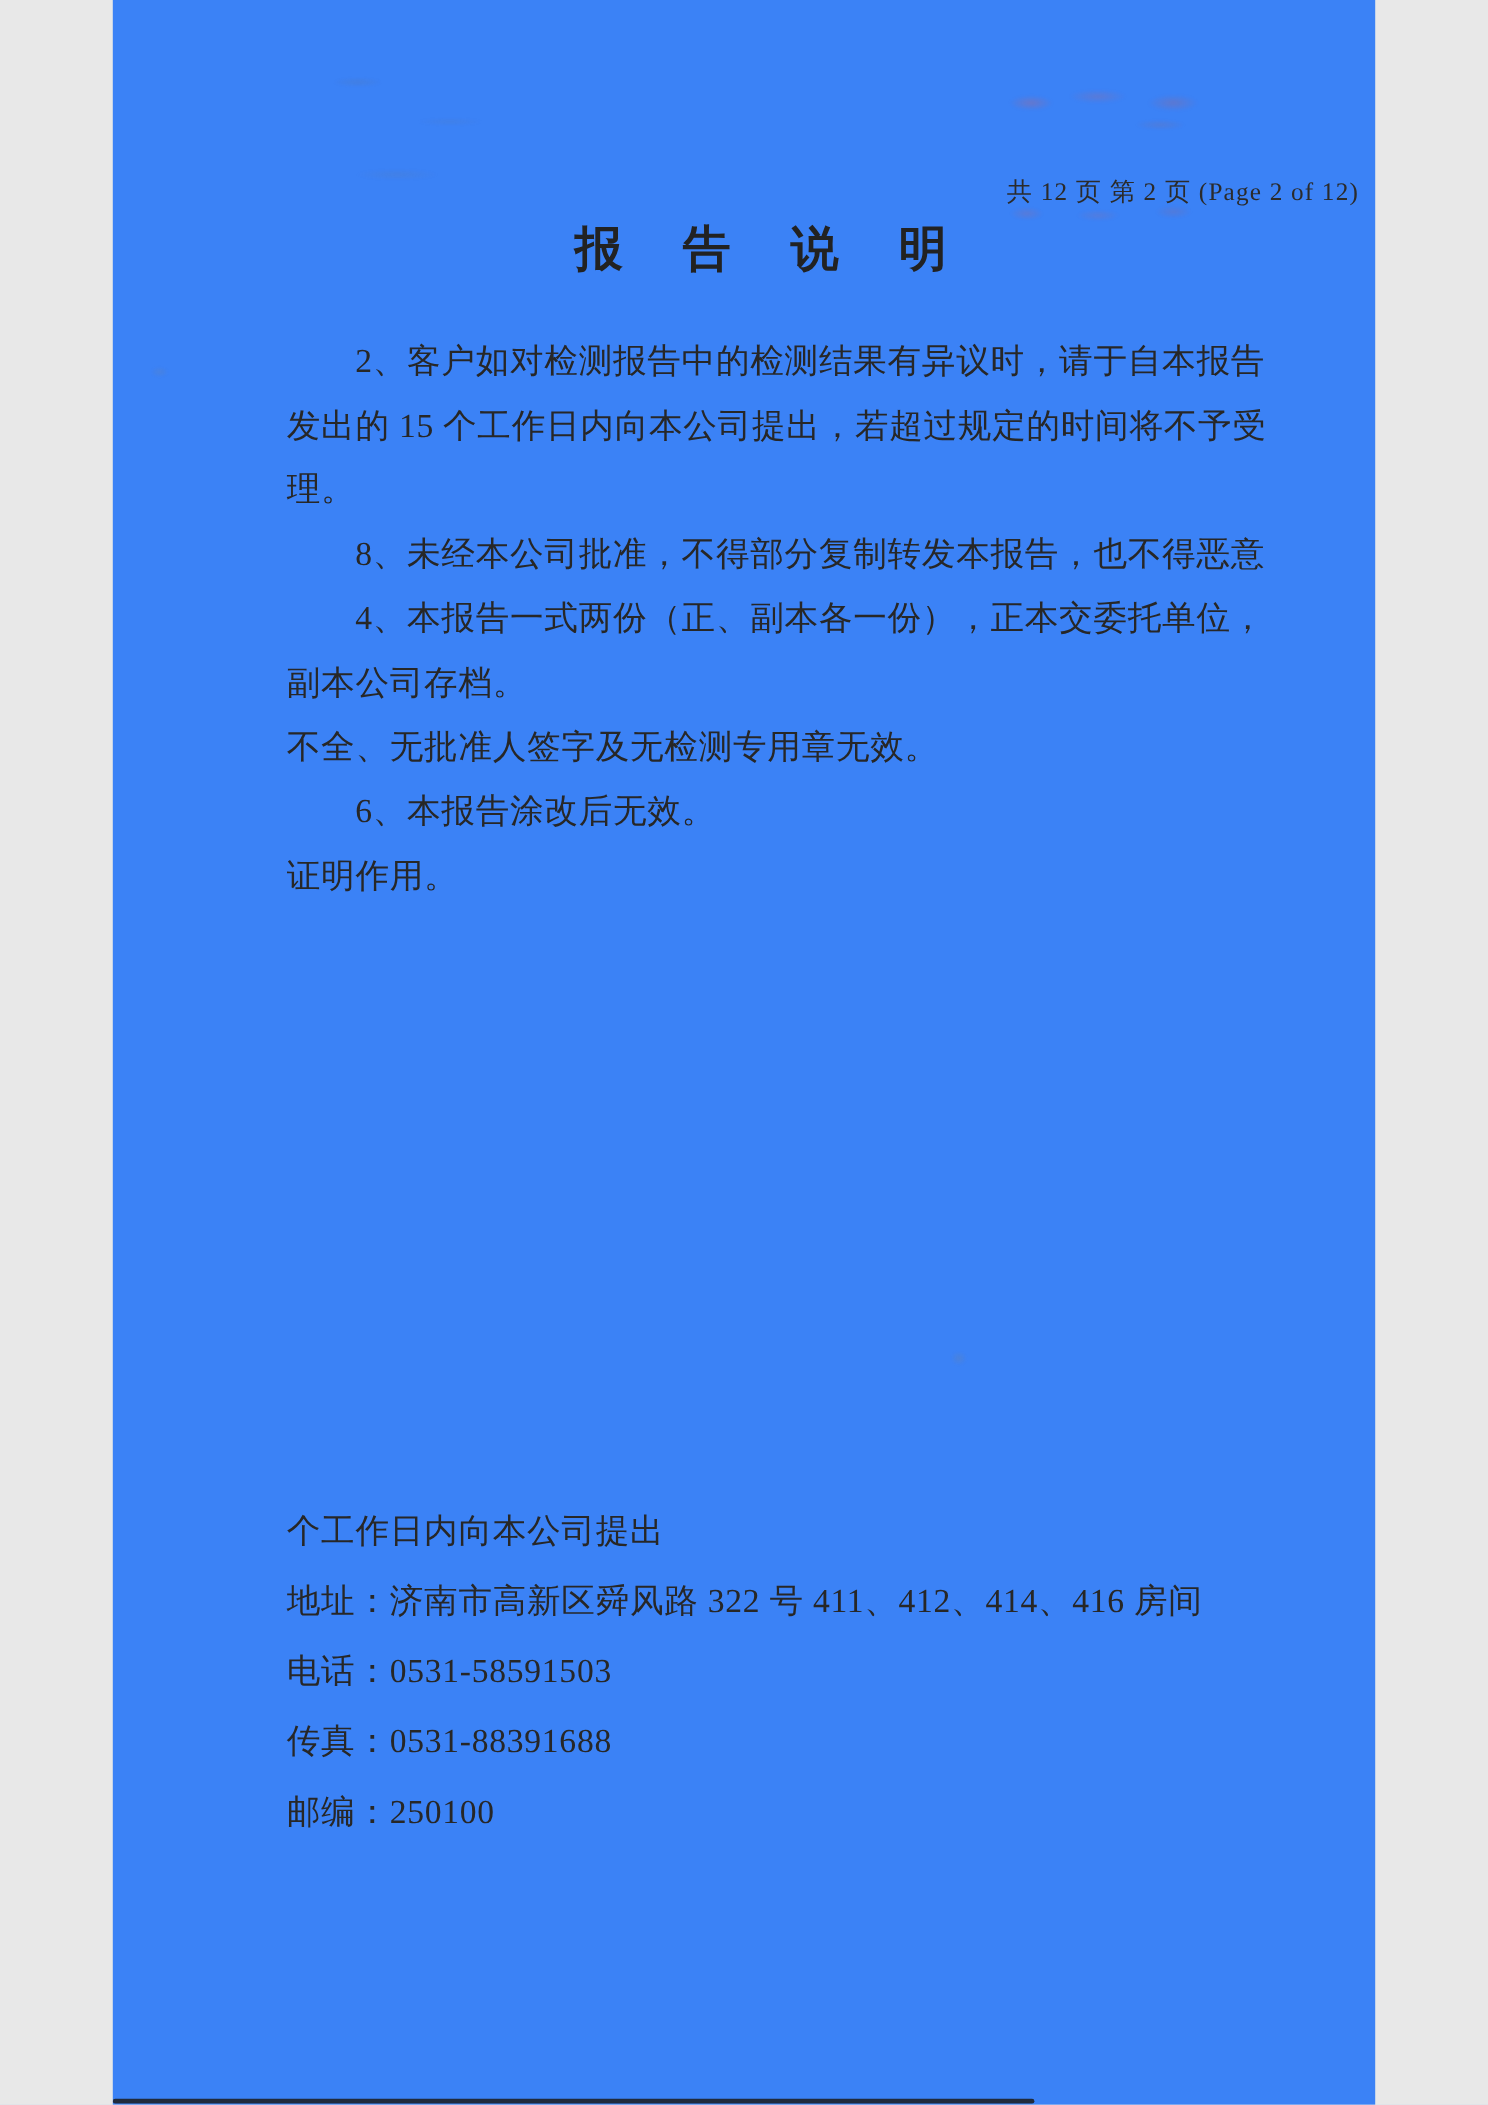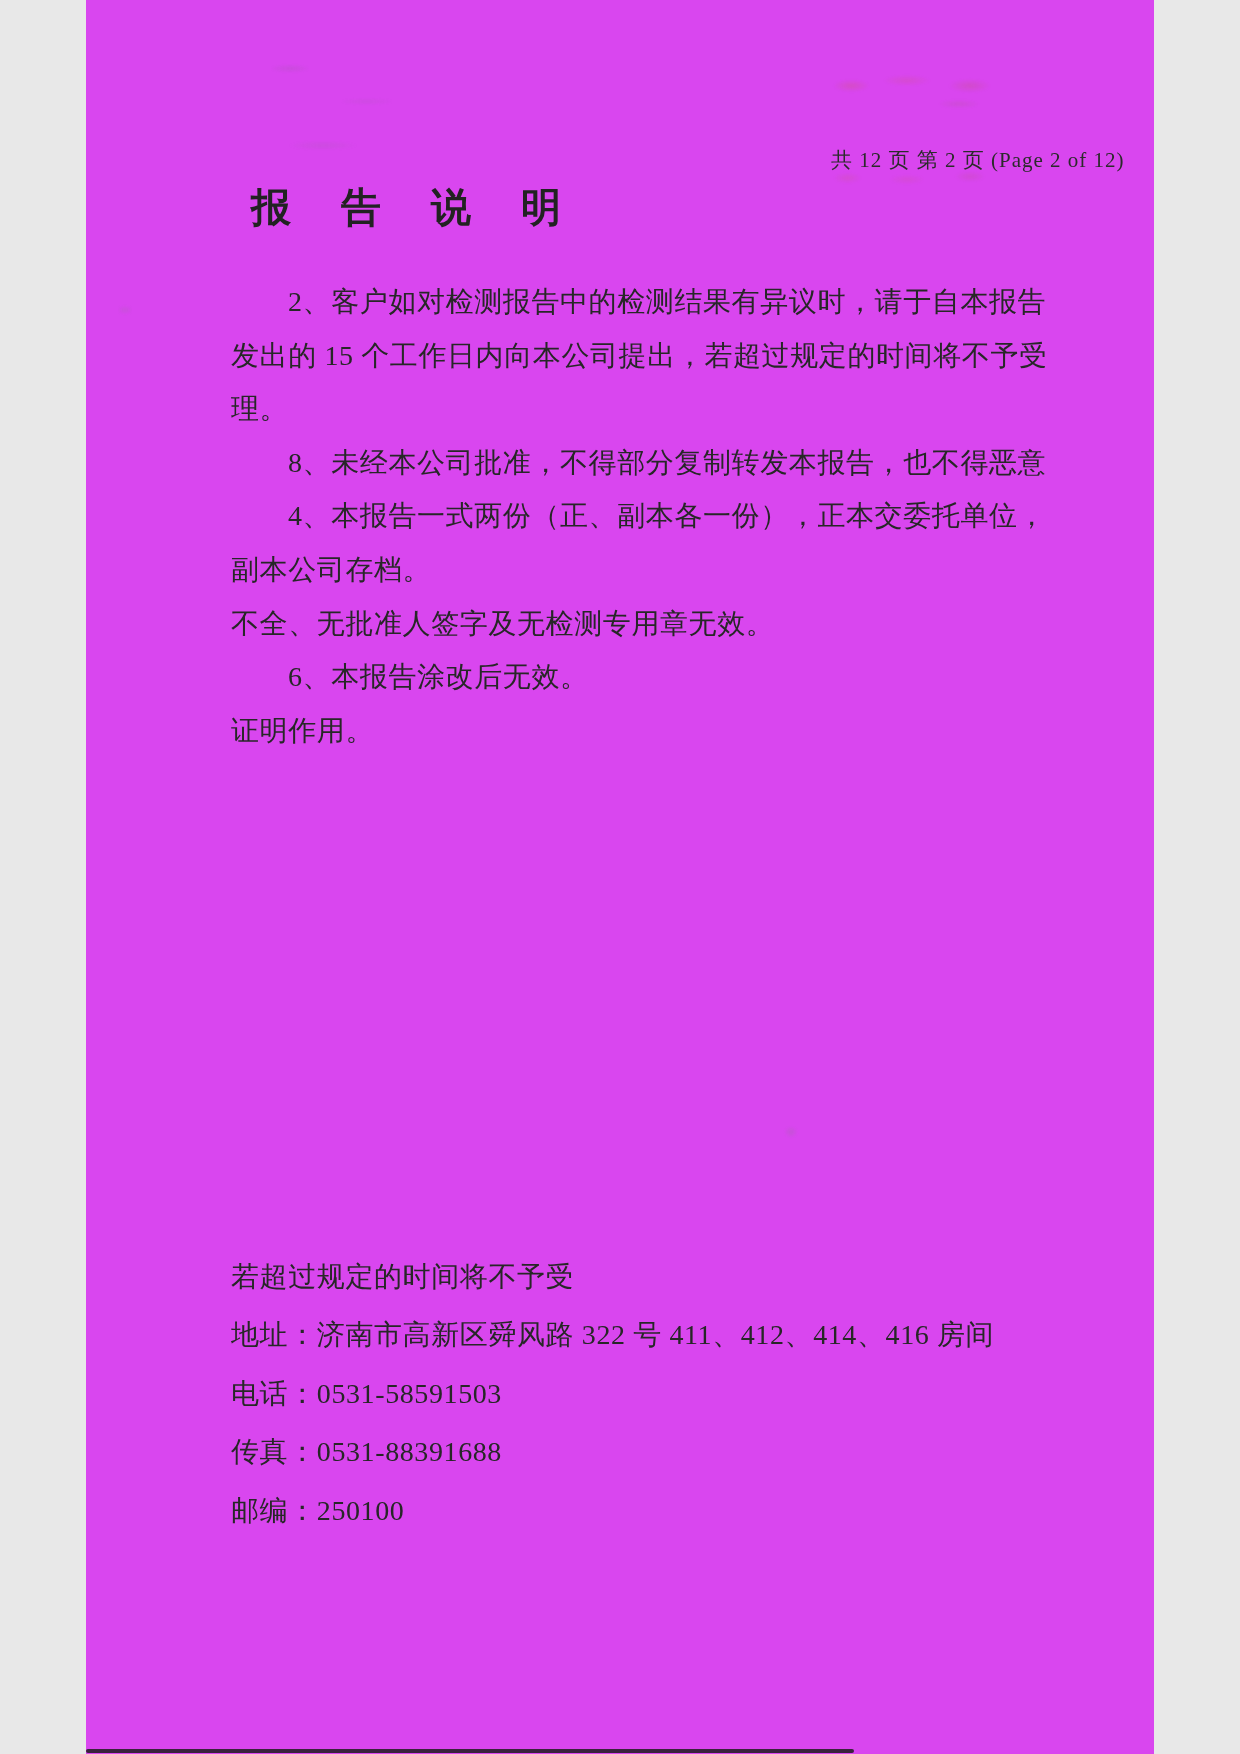--- a/index.html
+++ b/index.html
@@ -1,40 +1,39 @@
 <!DOCTYPE html>
 <html><head>
 <meta charset="utf-8">
 <style>
   html,body{margin:0;padding:0;background:#e8e8e8;}
   .page{
     position:relative;
     width:1052px;height:1754px;
     margin:0 auto;
-    background:#d946ef;
+    background:#3b82f6;
     overflow:hidden;
     font-family:"Liberation Serif","DejaVu Serif",serif;
     color:#262626;
-    padding-left:16px;
   }
   
   .header{
     position:absolute;
     top:146px;left:745px;
     font-size:21px;
     letter-spacing:1px;
     color:#2b2b2b;
     white-space:nowrap;
   }
   
   .title{
     position:absolute;
     top:180px;left:145px;width:790px;
     margin:0;
-    text-align:left;
+    text-align:center;
     font-size:40px;
     font-weight:bold;
     letter-spacing:20px;
     text-indent:20px; 
     color:#222;
   }
   
   .body{
     position:absolute;
     top:275px;left:145px;width:800px;
@@ -131,21 +130,21 @@
     <div class="line">理。</div>
     <div class="line indent">8、未经本公司批准，不得部分复制转发本报告，也不得恶意</div>
     <div class="line indent">4、本报告一式两份（正、副本各一份），正本交委托单位，</div>
     <div class="line">副本公司存档。</div>
     <div class="line">不全、无批准人签字及无检测专用章无效。</div>
     <div class="line indent">6、本报告涂改后无效。</div>
     <div class="line">证明作用。</div>
   </div>
 
   <div class="footer">
-    <div class="fline">若超过规定的时间将不予受</div>
+    <div class="fline">个工作日内向本公司提出</div>
     <div class="fline">
       <span>地址：</span><span>济南市高新区舜风路 322 号 411、412、414、416 房间</span>
     </div>
     <div class="fline">
       <span>电话：</span><span>0531-58591503</span>
     </div>
     <div class="fline">
       <span>传真：</span><span>0531-88391688</span>
     </div>
     <div class="fline">

